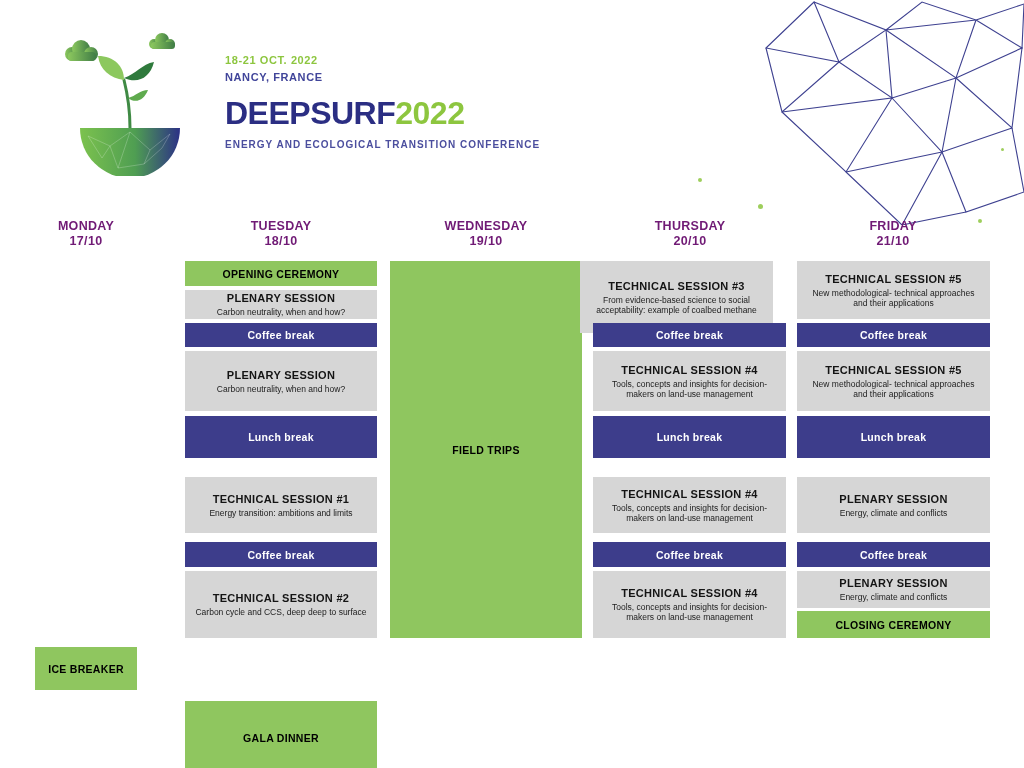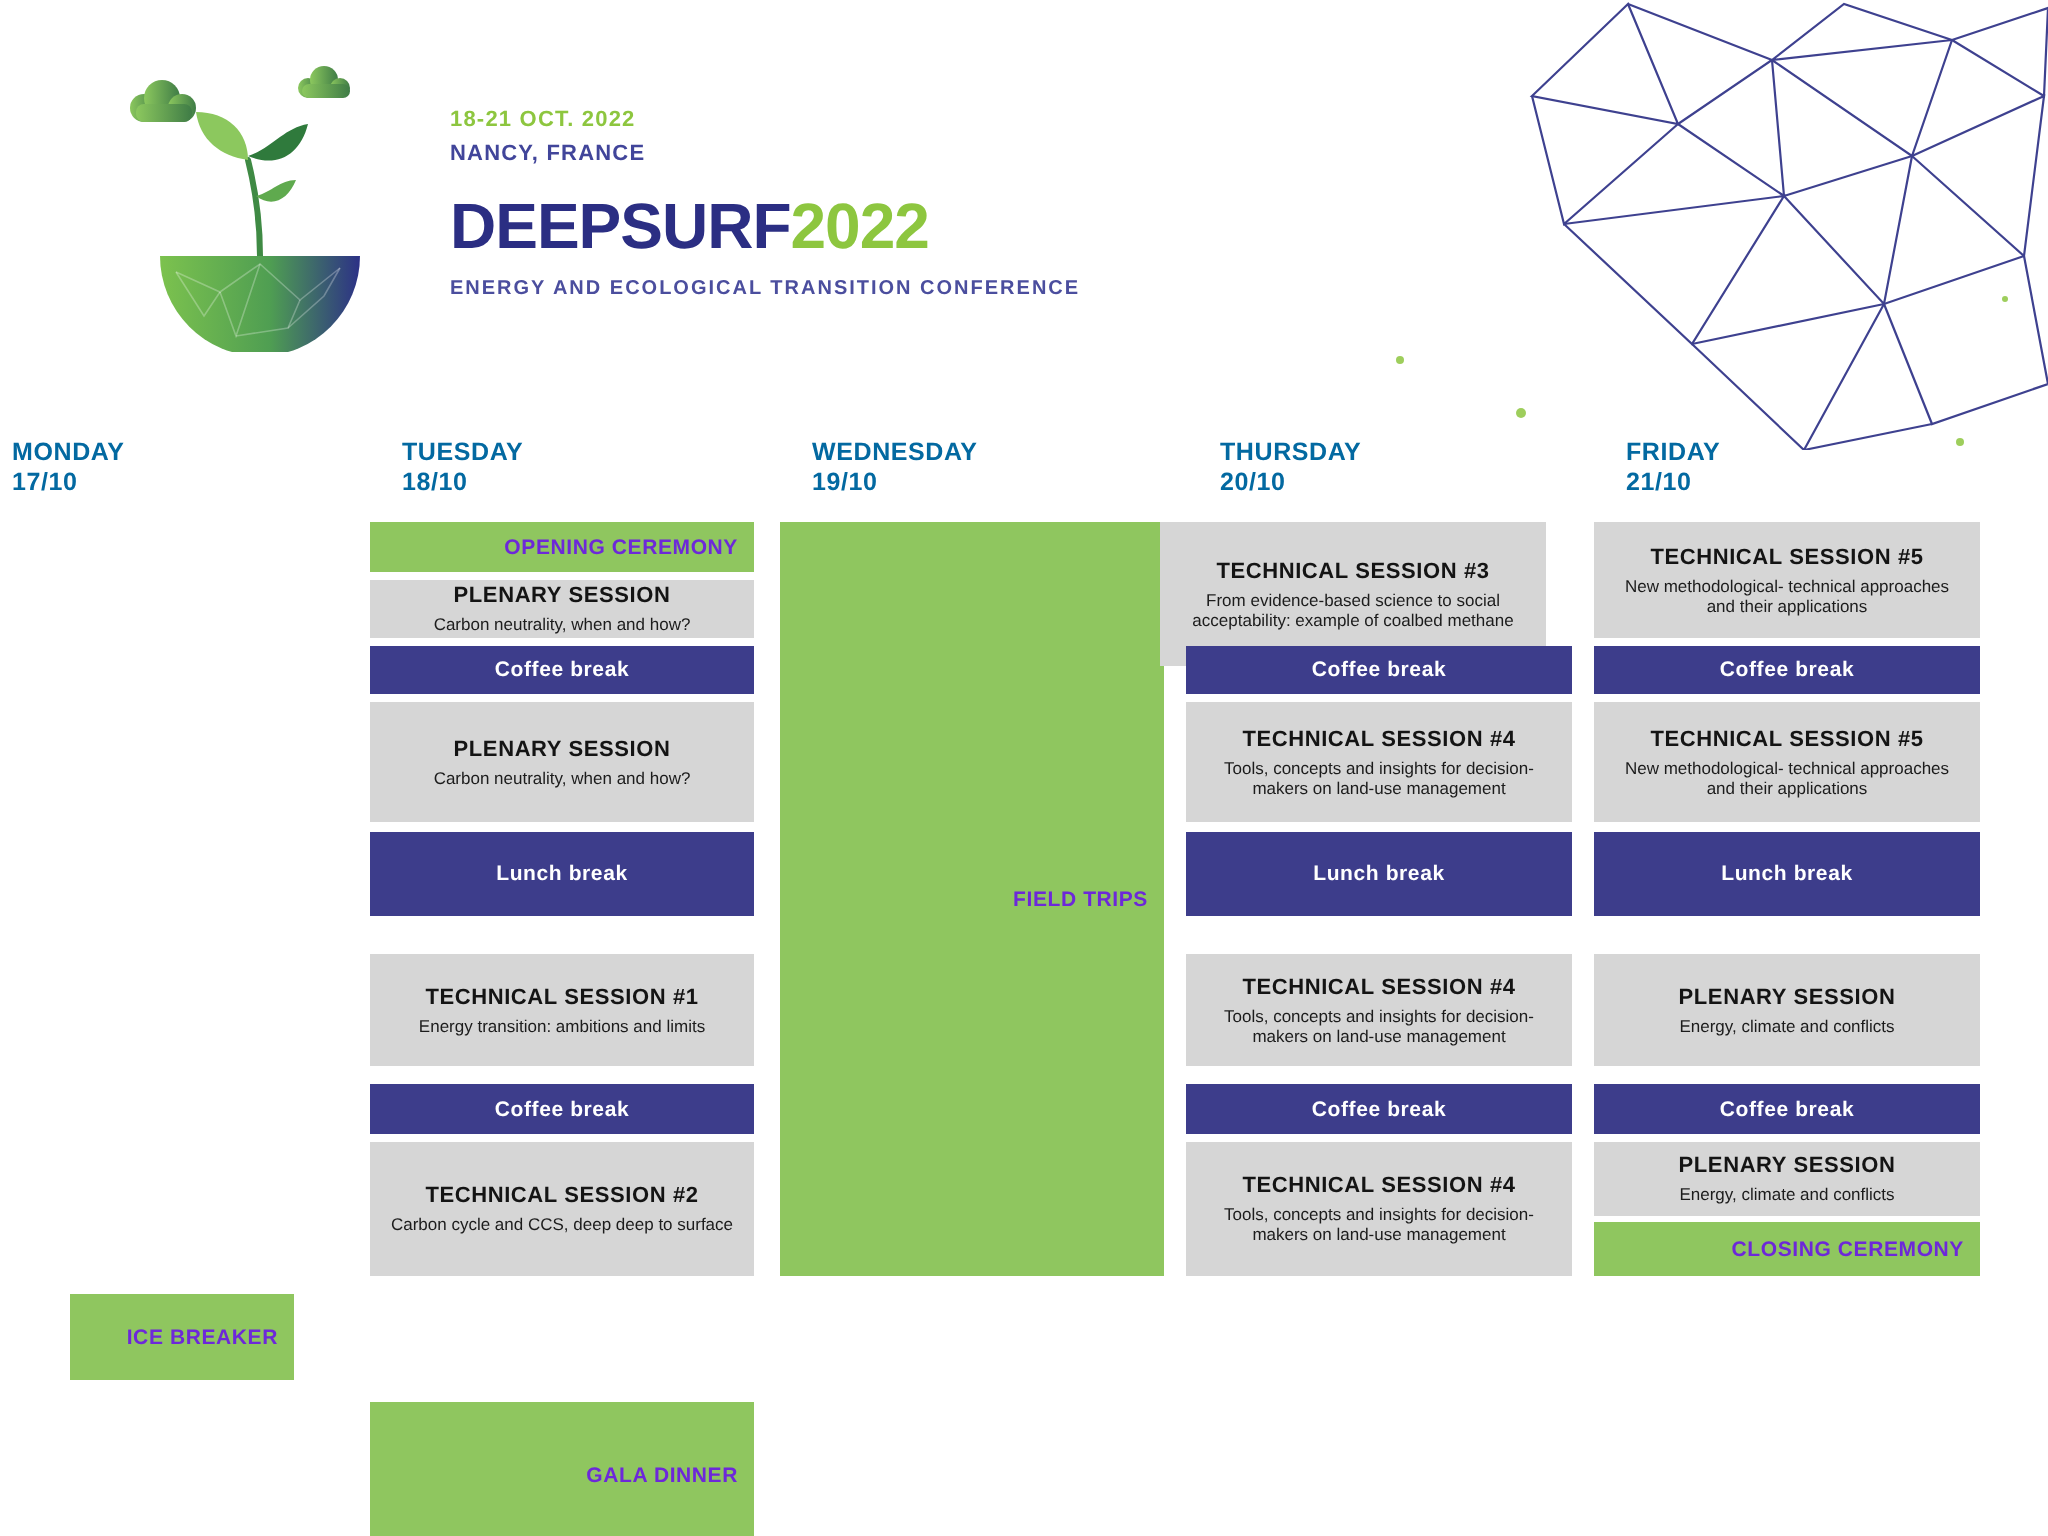--- a/index.html
+++ b/index.html
@@ -20,27 +20,27 @@
   .loc{color:#41459a;font-weight:bold;font-size:11px;letter-spacing:.6px;margin-top:5px;}
   .title{margin-top:14px;font-size:32px;font-weight:bold;letter-spacing:-.5px;color:var(--brand);line-height:32px;}
   .title .year{color:var(--accent);}
   .tagline{margin-top:10px;color:#4b4e9e;font-weight:bold;font-size:10px;letter-spacing:1px;}
 
   
   .mesh{position:absolute;top:0;right:0;width:310px;height:225px;}
   .dot{position:absolute;border-radius:50%;background:var(--accent);opacity:.85;}
 
   
-  .day{position:absolute;top:219px;width:160px;text-align:left;color:#0369a1;
+  .day{position:absolute;top:219px;width:160px;text-align:center;color:#701a75;
        font-weight:bold;font-size:12.5px;line-height:15px;letter-spacing:.3px;}
 
   
   .blk{position:absolute;display:flex;flex-direction:column;align-items:center;
        justify-content:center;text-align:center;padding:3px 8px;}
-  .blk.green{background:var(--green);color:#6d28d9;align-items:flex-end;}
+  .blk.green{background:var(--green);color:#000000;}
   .blk.purple{background:var(--purple);color:#fff;}
   .blk.gray{background:var(--gray);color:#111;}
   .blk .t{font-weight:bold;font-size:10.5px;letter-spacing:.3px;line-height:12px;}
   .blk.gray .t{font-size:11px;color:#141414;}
   .blk .s{font-size:8.5px;line-height:10px;margin-top:3px;color:#1c1c1c;font-weight:normal;}
 </style>
 </head>
 <body>
 
 <div class="page">
@@ -135,21 +135,21 @@
     </div>
   <div class="day" style="left:610px;">
       <div>THURSDAY</div>
       <div>20/10</div>
     </div>
   <div class="day" style="left:813px;">
       <div>FRIDAY</div>
       <div>21/10</div>
     </div>
 
-  <div class="blk green" style="left:35px;top:647px;width:112px;height:43px;">
+  <div class="blk green" style="left:35px;top:647px;width:102px;height:43px;">
     <div class="t">ICE BREAKER</div>
   </div>
 
   <div class="blk green" style="left:185px;top:261px;width:192px;height:25px;">
     <div class="t">OPENING CEREMONY</div>
   </div>
   <div class="blk gray" style="left:185px;top:290px;width:192px;height:29px;">
     <div class="t">PLENARY SESSION</div>
     <div class="s">Carbon neutrality, when and how?</div>
   </div>

